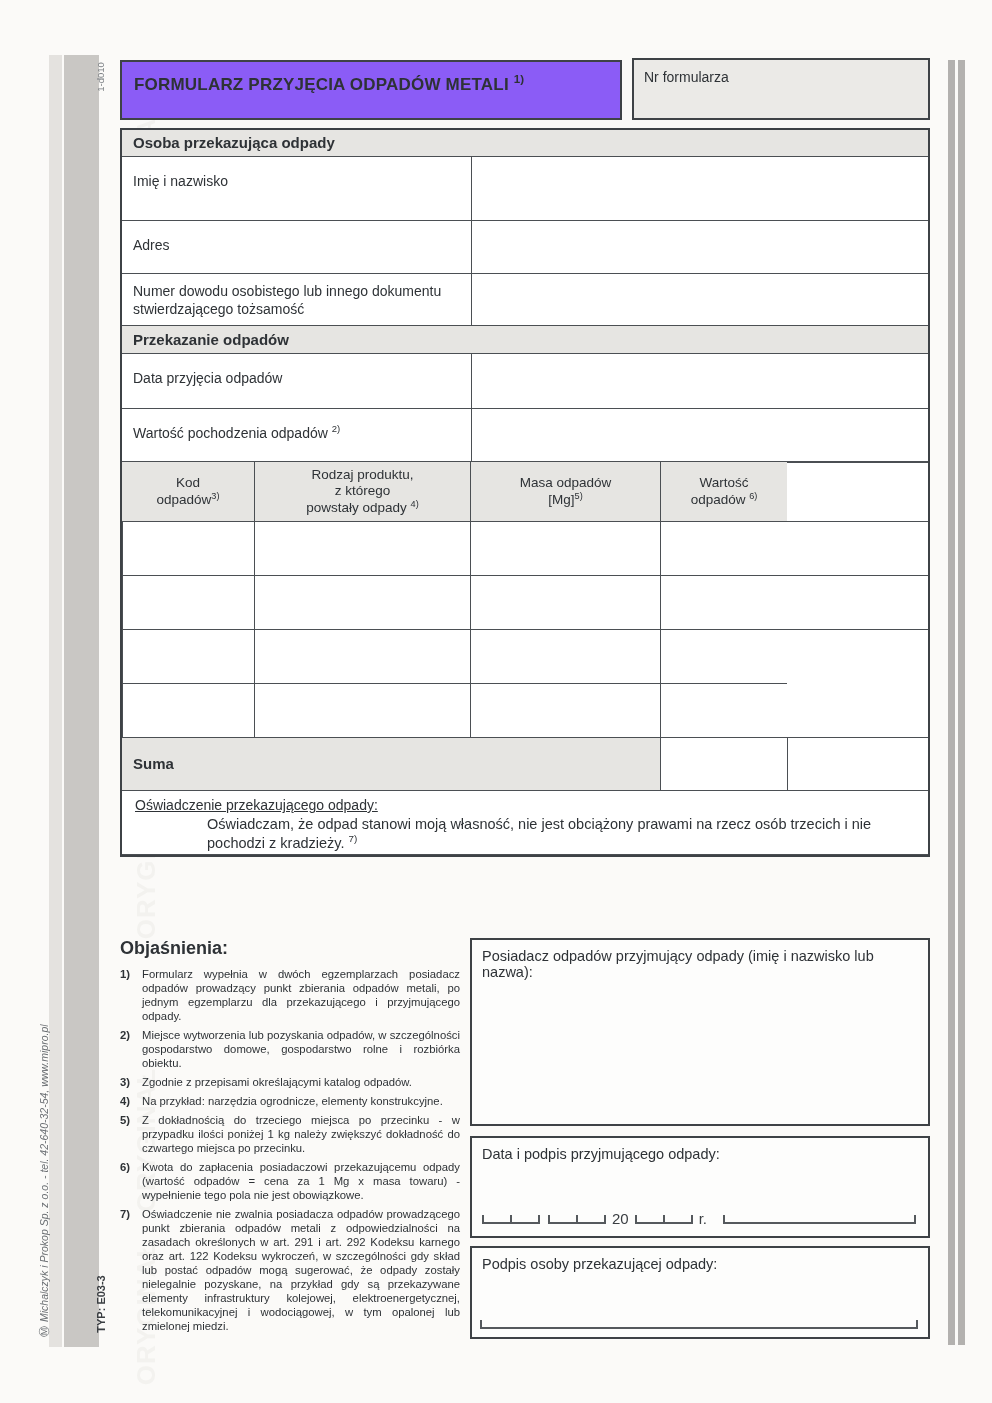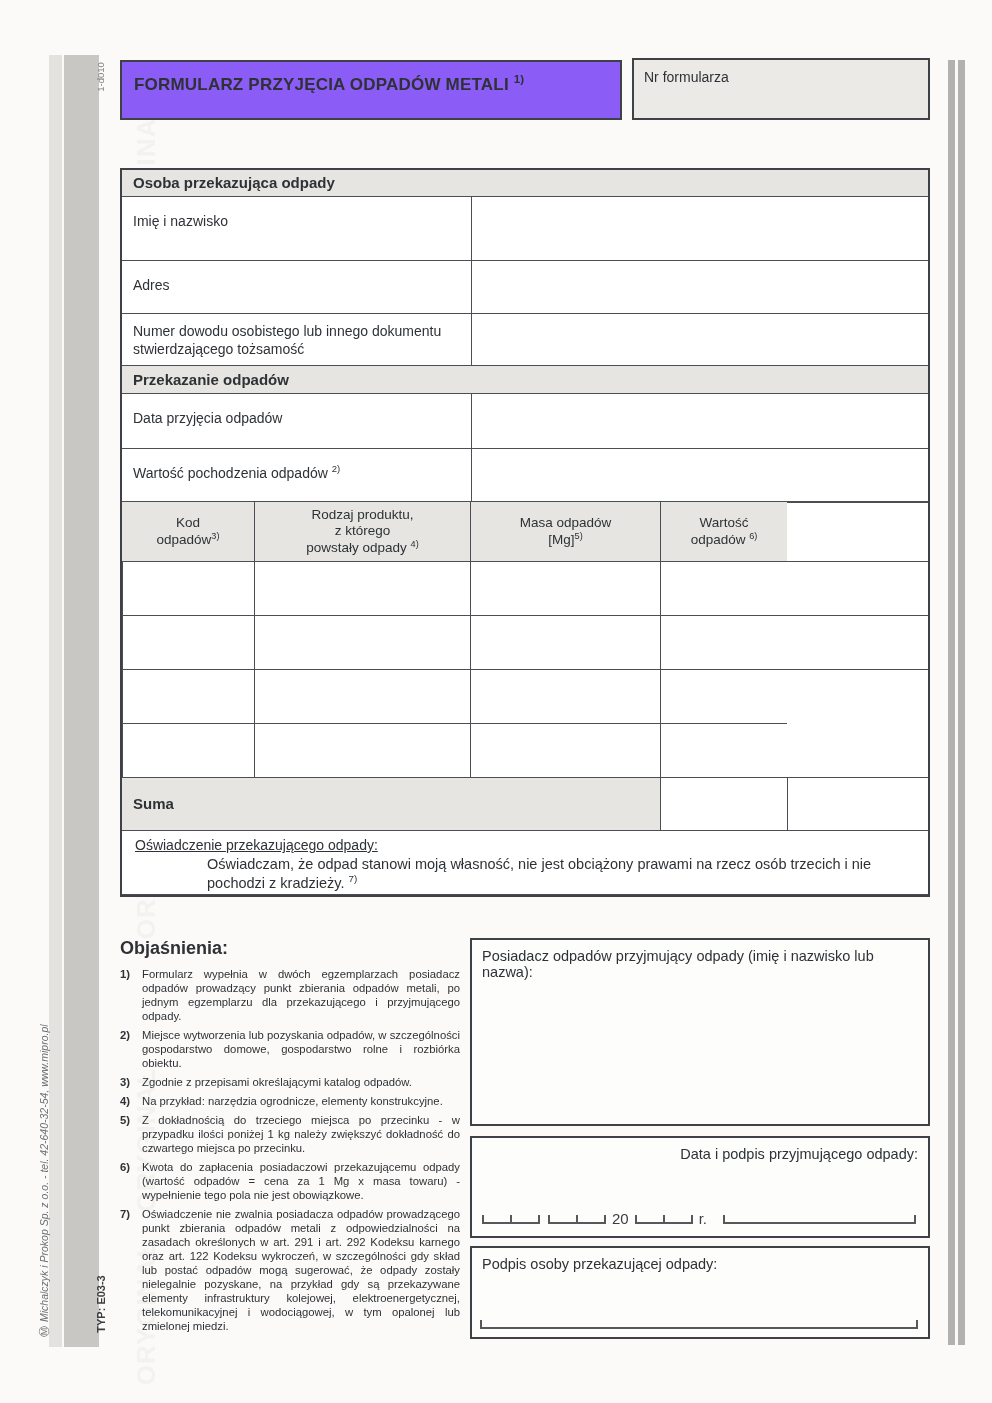--- a/index.html
+++ b/index.html
@@ -26,21 +26,21 @@
 
   
   .title-box{left:120px;top:60px;width:502px;height:60px;background:#8b5cf6;
              border:2px solid #3e4246;box-sizing:border-box;padding:13px 0 0 12px;
              font-weight:bold;font-size:17px;letter-spacing:.2px;}
   .nr-box{left:632px;top:58px;width:298px;height:62px;background:#ebeae7;
           border:2px solid #3e4246;box-sizing:border-box;padding:9px 0 0 10px;font-size:14px;}
   sup{font-size:68%;vertical-align:super;line-height:0;}
 
   
-  .main{left:120px;top:128px;width:810px;border:2px solid #3e4246;box-sizing:border-box;background:#fff;margin-top:40px;}
+  .main{left:120px;top:128px;width:810px;border:2px solid #3e4246;box-sizing:border-box;background:#fff;}
   .sec-head{height:27px;line-height:26px;background:#e6e5e2;border-bottom:1px solid #4b4f53;
             font-weight:bold;font-size:15px;padding-left:11px;box-sizing:border-box;}
   .frow{display:grid;grid-template-columns:349px 1fr;border-bottom:1px solid #4b4f53;box-sizing:border-box;}
   .frow .lab{padding:15px 12px 0 11px;font-size:14px;line-height:1.3;box-sizing:border-box;}
   .frow .val{border-left:1px solid #4b4f53;}
 
   .wtable{display:grid;grid-template-columns:132px 216px 190px 127px 141px;border-bottom:1px solid #4b4f53;}
   .wtable>div{border-left:1px solid #4b4f53;border-top:1px solid #4b4f53;box-sizing:border-box;}
   .wtable>div.c0{border-left:none;}
   .wtable>div.th{border-top:none;background:#e6e5e2;height:59px;display:flex;flex-direction:column;
@@ -60,21 +60,21 @@
   .expl{left:120px;top:938px;width:340px;}
   .expl-h{font-weight:bold;font-size:18px;margin-bottom:8px;}
   .fn{display:flex;font-size:11.3px;line-height:1.24;margin-bottom:5px;}
   .fn-n{width:22px;flex:none;font-weight:bold;}
   .fn-t{flex:1;text-align:justify;}
 
   
   .rbox{border:2px solid #3e4246;box-sizing:border-box;background:#fdfdfc;font-size:14.5px;}
   .rbox .blab{padding:8px 10px 0 10px;}
   .box-receiver{left:470px;top:938px;width:460px;height:188px;}
-  .box-date{left:470px;top:1136px;width:460px;height:102px;text-align:right;}
+  .box-date{left:470px;top:1136px;width:460px;height:102px;}
   .box-sign{left:470px;top:1246px;width:460px;height:93px;}
 
   .date-line{position:absolute;left:10px;right:12px;bottom:12px;display:flex;align-items:flex-end;
              color:#55595d;font-size:15px;}
   .b2{display:flex;}
   .b2 span{width:26px;height:7px;border-left:2px solid #55595d;border-bottom:2px solid #55595d;display:block;}
   .b2 span:last-child{border-right:2px solid #55595d;}
   .dtxt{margin:0 6px;line-height:1;position:relative;top:2px;color:#3a3e42;}
   .gap8{width:8px;} .gap10{width:10px;}
   .blong{height:7px;border:2px solid #55595d;border-top:none;flex:1;}

